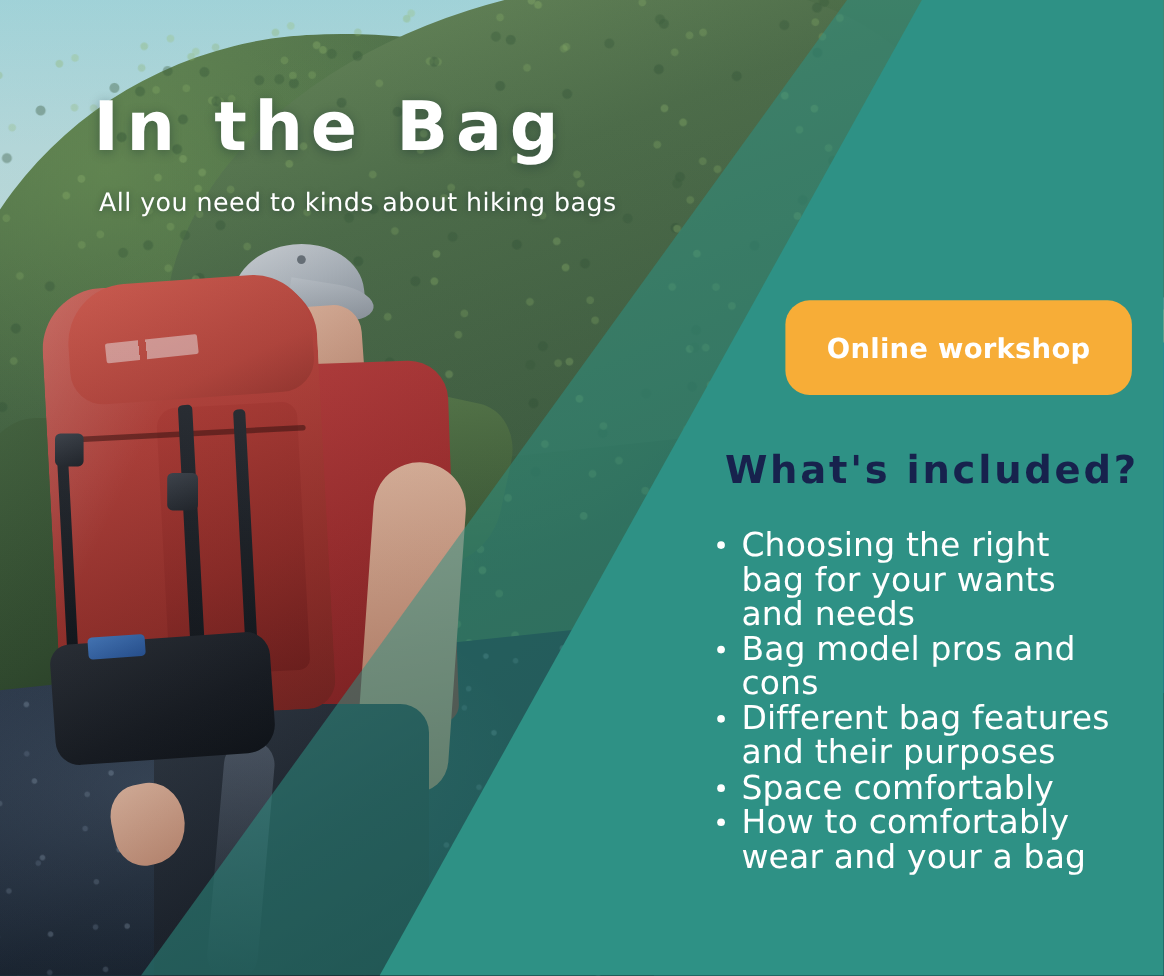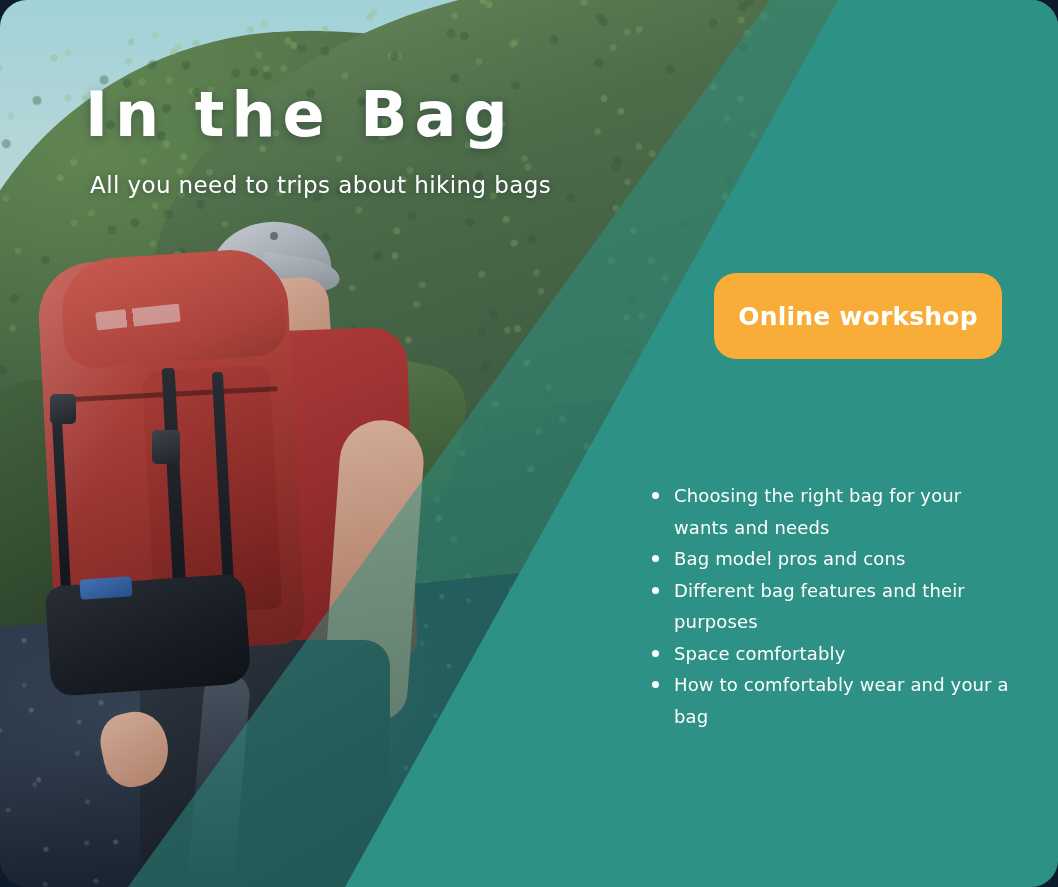--- a/index.html
+++ b/index.html
@@ -7,21 +7,20 @@
   body {
     font-family:"DejaVu Sans", sans-serif;
     background:#0d1b2a;
   }
 
   .poster {
     position:relative;
     width:1058px;
     height:887px;
     overflow:hidden;
-    border-radius:27px;
   }
 
   
   .photo { position:absolute; inset:0; overflow:hidden; }
 
   
   .sky {
     position:absolute; left:0; top:0; width:100%; height:300px;
     background:linear-gradient(180deg,#a8dbe0 0%,#bfe3e4 45%,#cfe9e6 100%);
   }
@@ -275,21 +274,21 @@
   }
   .subtitle {
     position:absolute; left:90px; top:172px;
     font-size:23px; font-weight:400; color:#ffffff;
     letter-spacing:.4px; white-space:nowrap;
     text-shadow:0 1px 7px rgba(10,30,40,.40);
   }
 
   .cta {
     position:absolute; left:714px; top:273px;
-    width:288px; height:86px;
+    width:315px; height:86px;
     background:#f7ad37;
     border:none; border-radius:22px;
     color:#ffffff; font-size:25px; font-weight:700;
     font-family:"DejaVu Sans", sans-serif;
     letter-spacing:.2px;
     cursor:pointer;
     display:flex; align-items:center; justify-content:center;
   }
 
   .included-heading {
@@ -301,21 +300,21 @@
   }
 
   .bullets {
     position:absolute; left:648px; top:480px; width:370px;
     list-style:none;
   }
   .bullets li {
     position:relative;
     padding-left:26px;
     color:#ffffff;
-    font-size:18px;
+    font-size:30px;
     line-height:31.5px;
     font-weight:400;
     letter-spacing:.15px;
     margin-bottom:0;
   }
   .bullets li::before {
     content:"";
     position:absolute; left:4px; top:12px;
     width:7px; height:7px;
     background:#ffffff; border-radius:50%;
@@ -387,24 +386,25 @@
       <div class="pack-badge"></div>
     </div>
 
     <div class="photo-grade"></div>
   </div>
 
   <div class="band-soft"></div>
   <div class="band-solid"></div>
 
   <div class="title">In the Bag</div>
-  <div class="subtitle">All you need to trips about hiking bags</div>
+  <div class="subtitle">All you need to kinds about hiking bags</div>
 
   <button class="cta">Online workshop</button>
 
+  <div class="included-heading">What's included?</div>
 
   <ul class="bullets" id="bullet-list">
       <li>Choosing the right bag for your wants and needs</li>
       <li>Bag model pros and cons</li>
       <li>Different bag features and their purposes</li>
       <li>Space comfortably</li>
       <li>How to comfortably wear and your a bag</li>
     </ul>
 
 </div>

